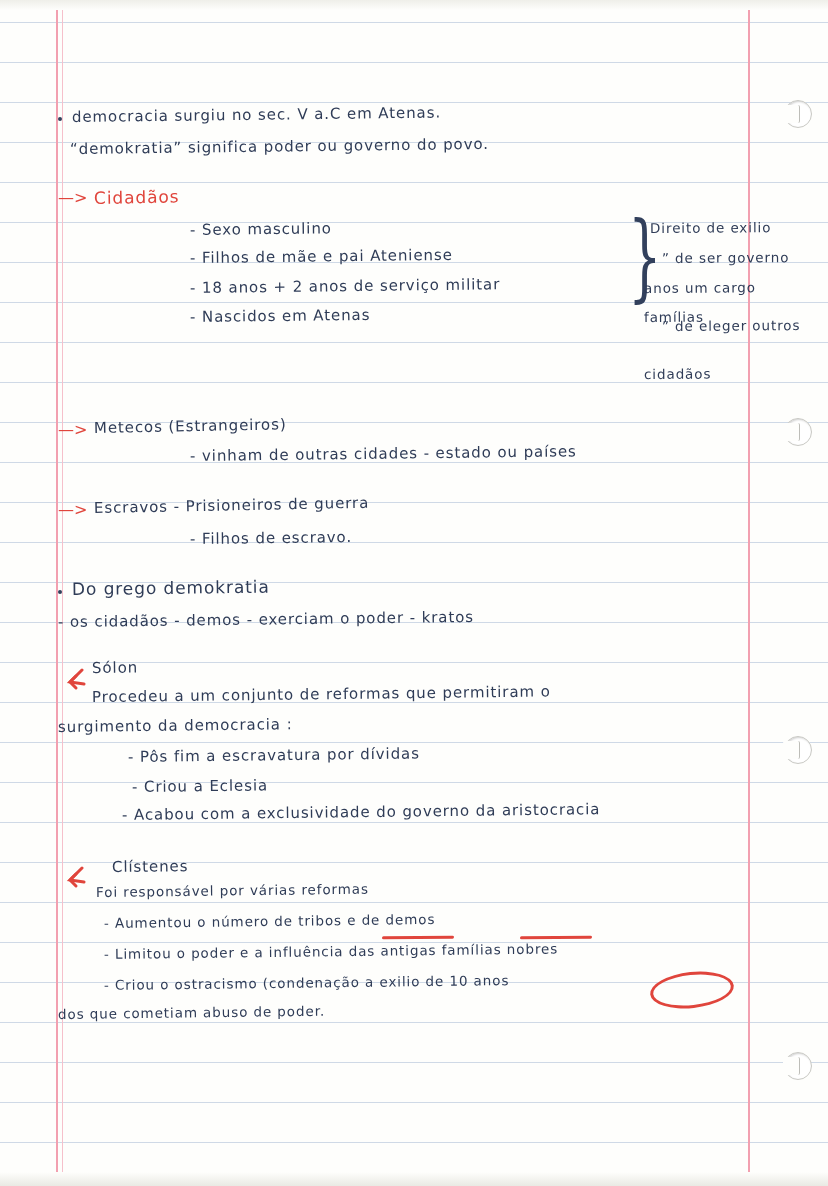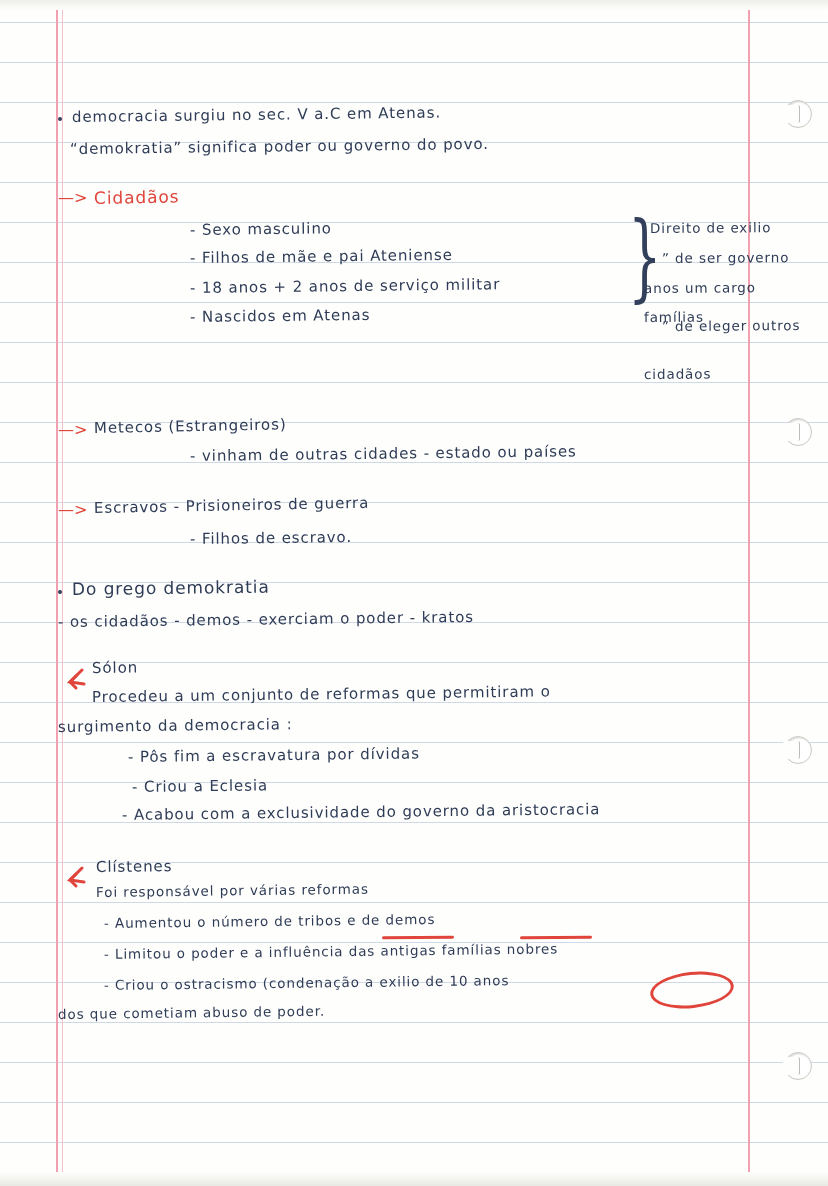--- a/index.html
+++ b/index.html
@@ -201,21 +201,21 @@
   <div class="hw sl1" style="left:92px;top:688px">Procedeu  a um conjunto de reformas que permitiram o</div>
   <div class="hw sl1" style="left:58px;top:718px">surgimento da democracia :</div>
   <div class="hw sl1" style="left:128px;top:748px">- Pôs fim a escravatura por dívidas</div>
   <div class="hw sl1" style="left:132px;top:778px">- Criou a Eclesia</div>
   <div class="hw sl1" style="left:122px;top:806px">- Acabou com a exclusividade do governo da aristocracia</div>
 
   <svg class="hook" style="left:62px;top:866px" viewBox="0 0 26 26">
     <path d="M20 2 L8 14 L22 16" fill="none" stroke="#e0453c" stroke-width="3" stroke-linecap="round"></path>
     <path d="M8 14 L14 8 M8 14 L14 20" fill="none" stroke="#e0453c" stroke-width="3" stroke-linecap="round"></path>
   </svg>
-  <div class="hw sl1" style="left:96px;top:858px">Clístenes</div>
+  <div class="hw sl1" style="left:112px;top:858px">Clístenes</div>
   <div class="hw sl1 small" style="left:96px;top:884px">Foi responsável por várias reformas</div>
   <div class="hw sl1 small" style="left:104px;top:915px">- Aumentou o número de tribos e de demos</div>
   <div class="ul-red" style="left:382px;top:936px;width:72px"></div>
   <div class="ul-red" style="left:520px;top:936px;width:72px"></div>
 
   <div class="hw sl1 small" style="left:104px;top:946px">- Limitou o poder e a influência das antigas famílias nobres</div>
   <div class="hw sl1 small" style="left:104px;top:977px">- Criou o ostracismo (condenação a exilio de 10 anos</div>
   <div class="circle-red" style="left:650px;top:972px;width:78px;height:30px"></div>
   <div class="hw sl1 small" style="left:58px;top:1006px">dos que cometiam abuso de poder.</div>
 

